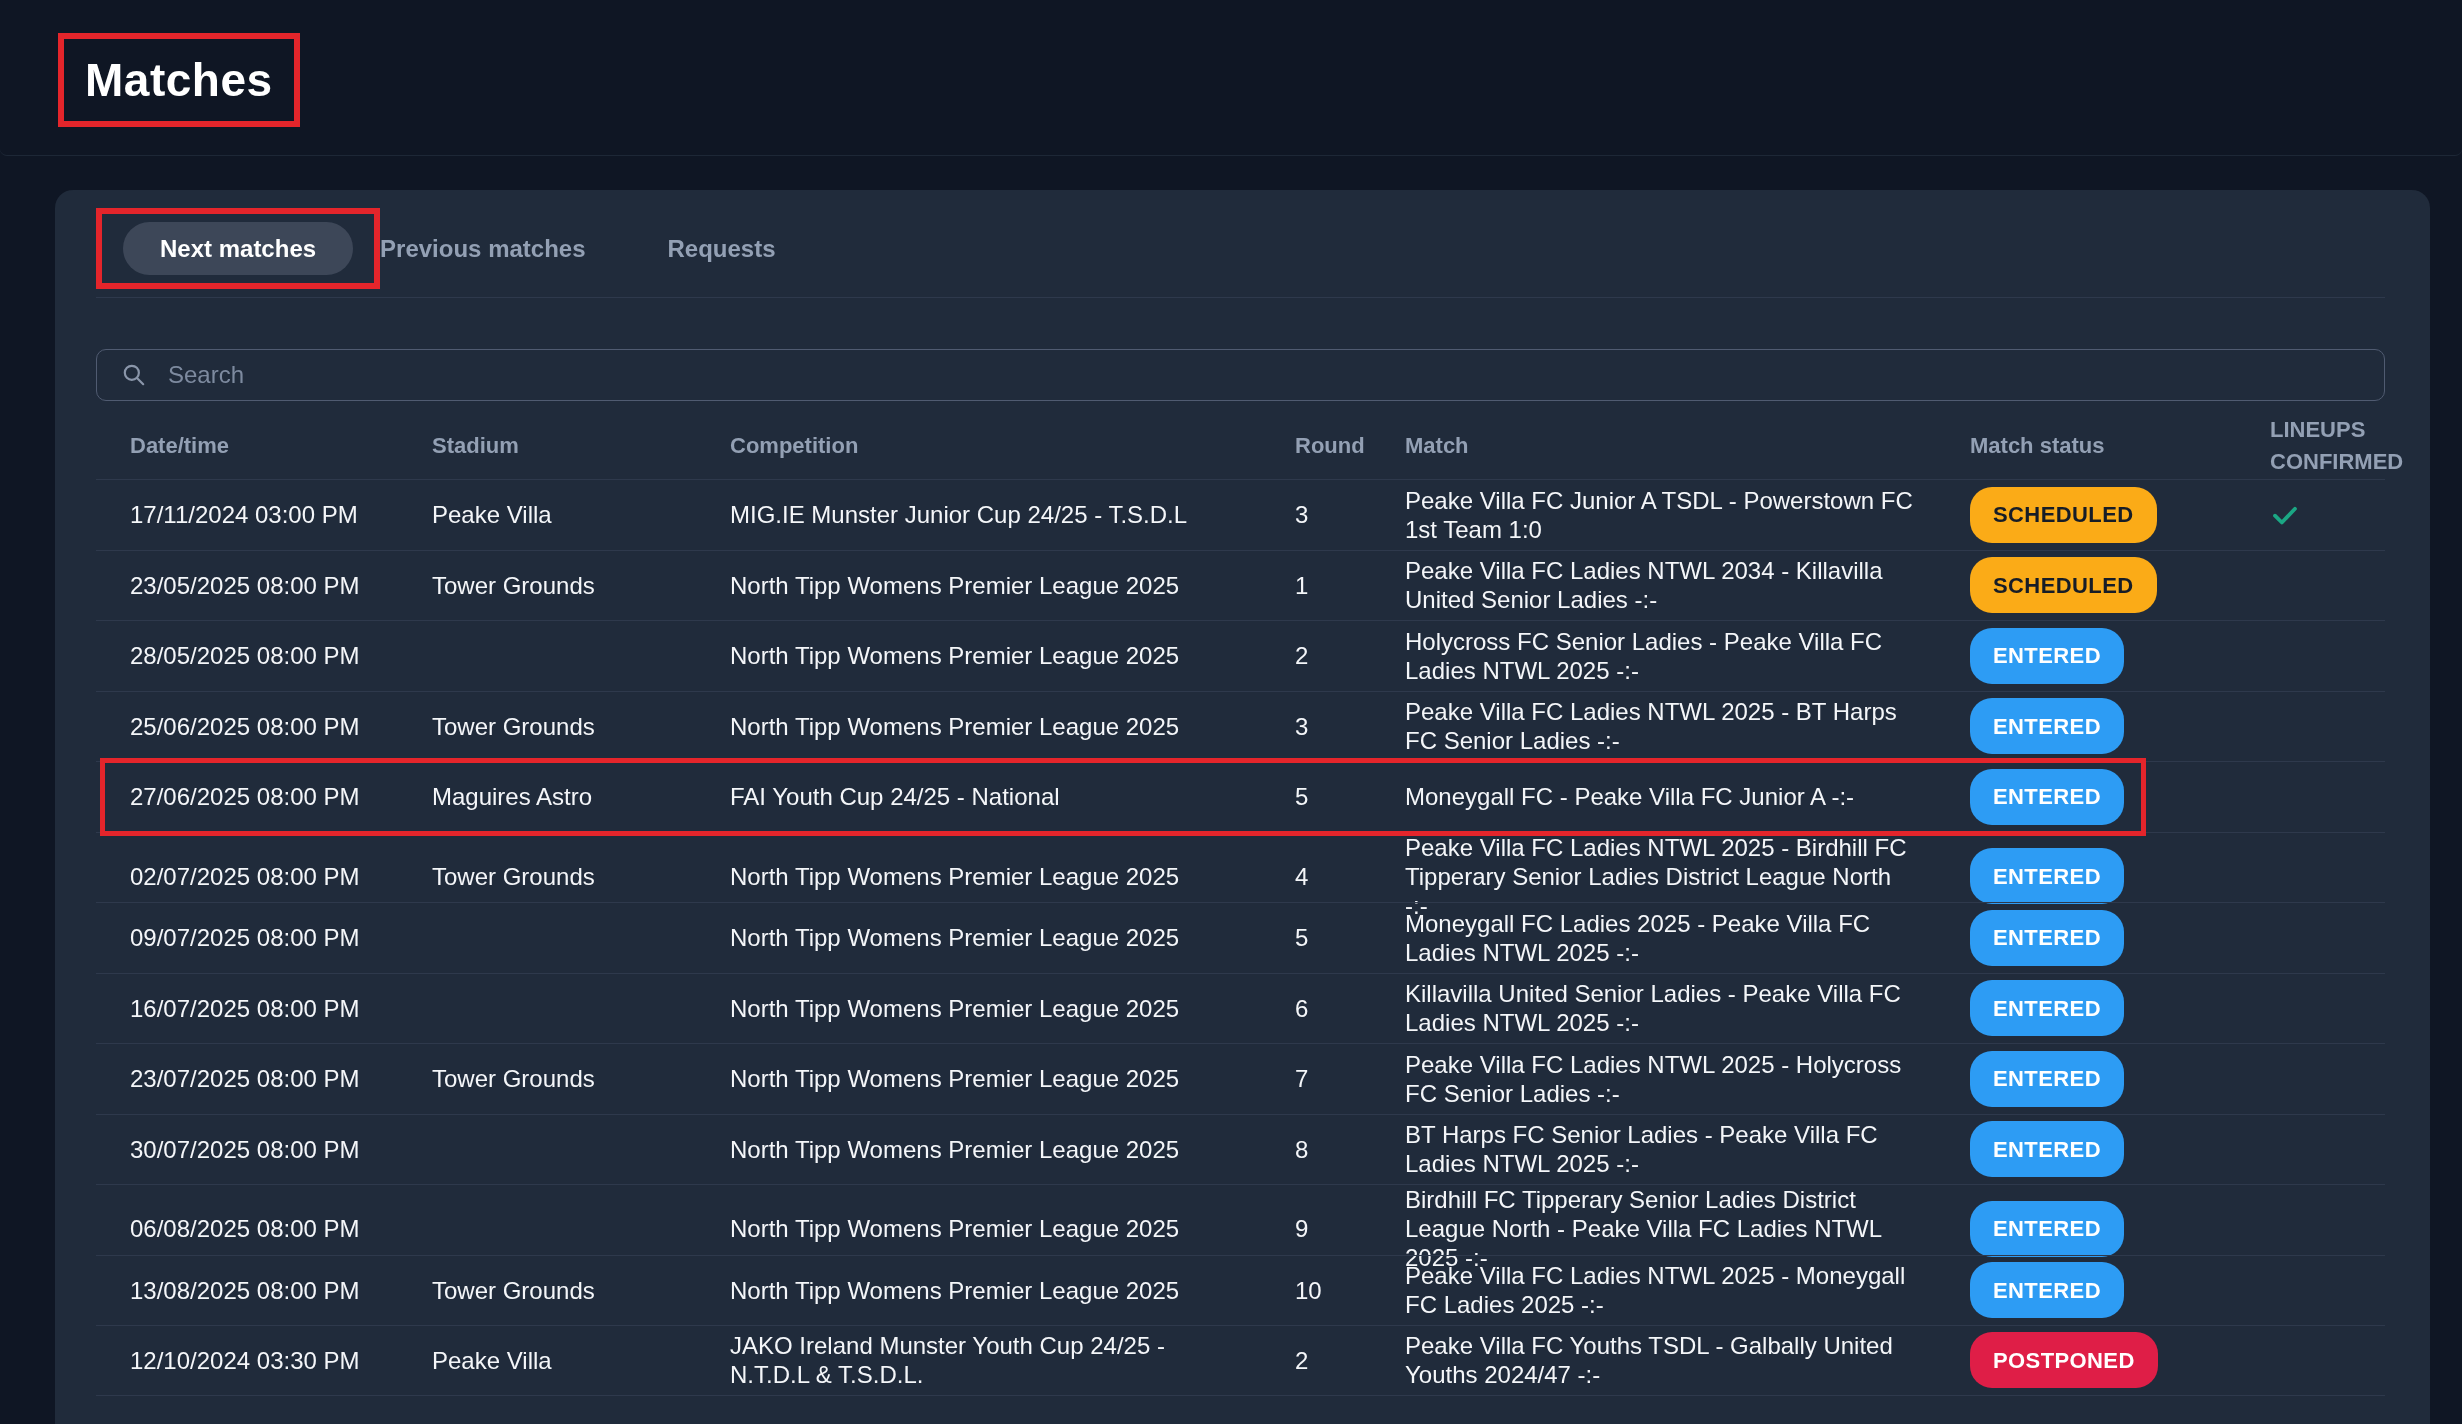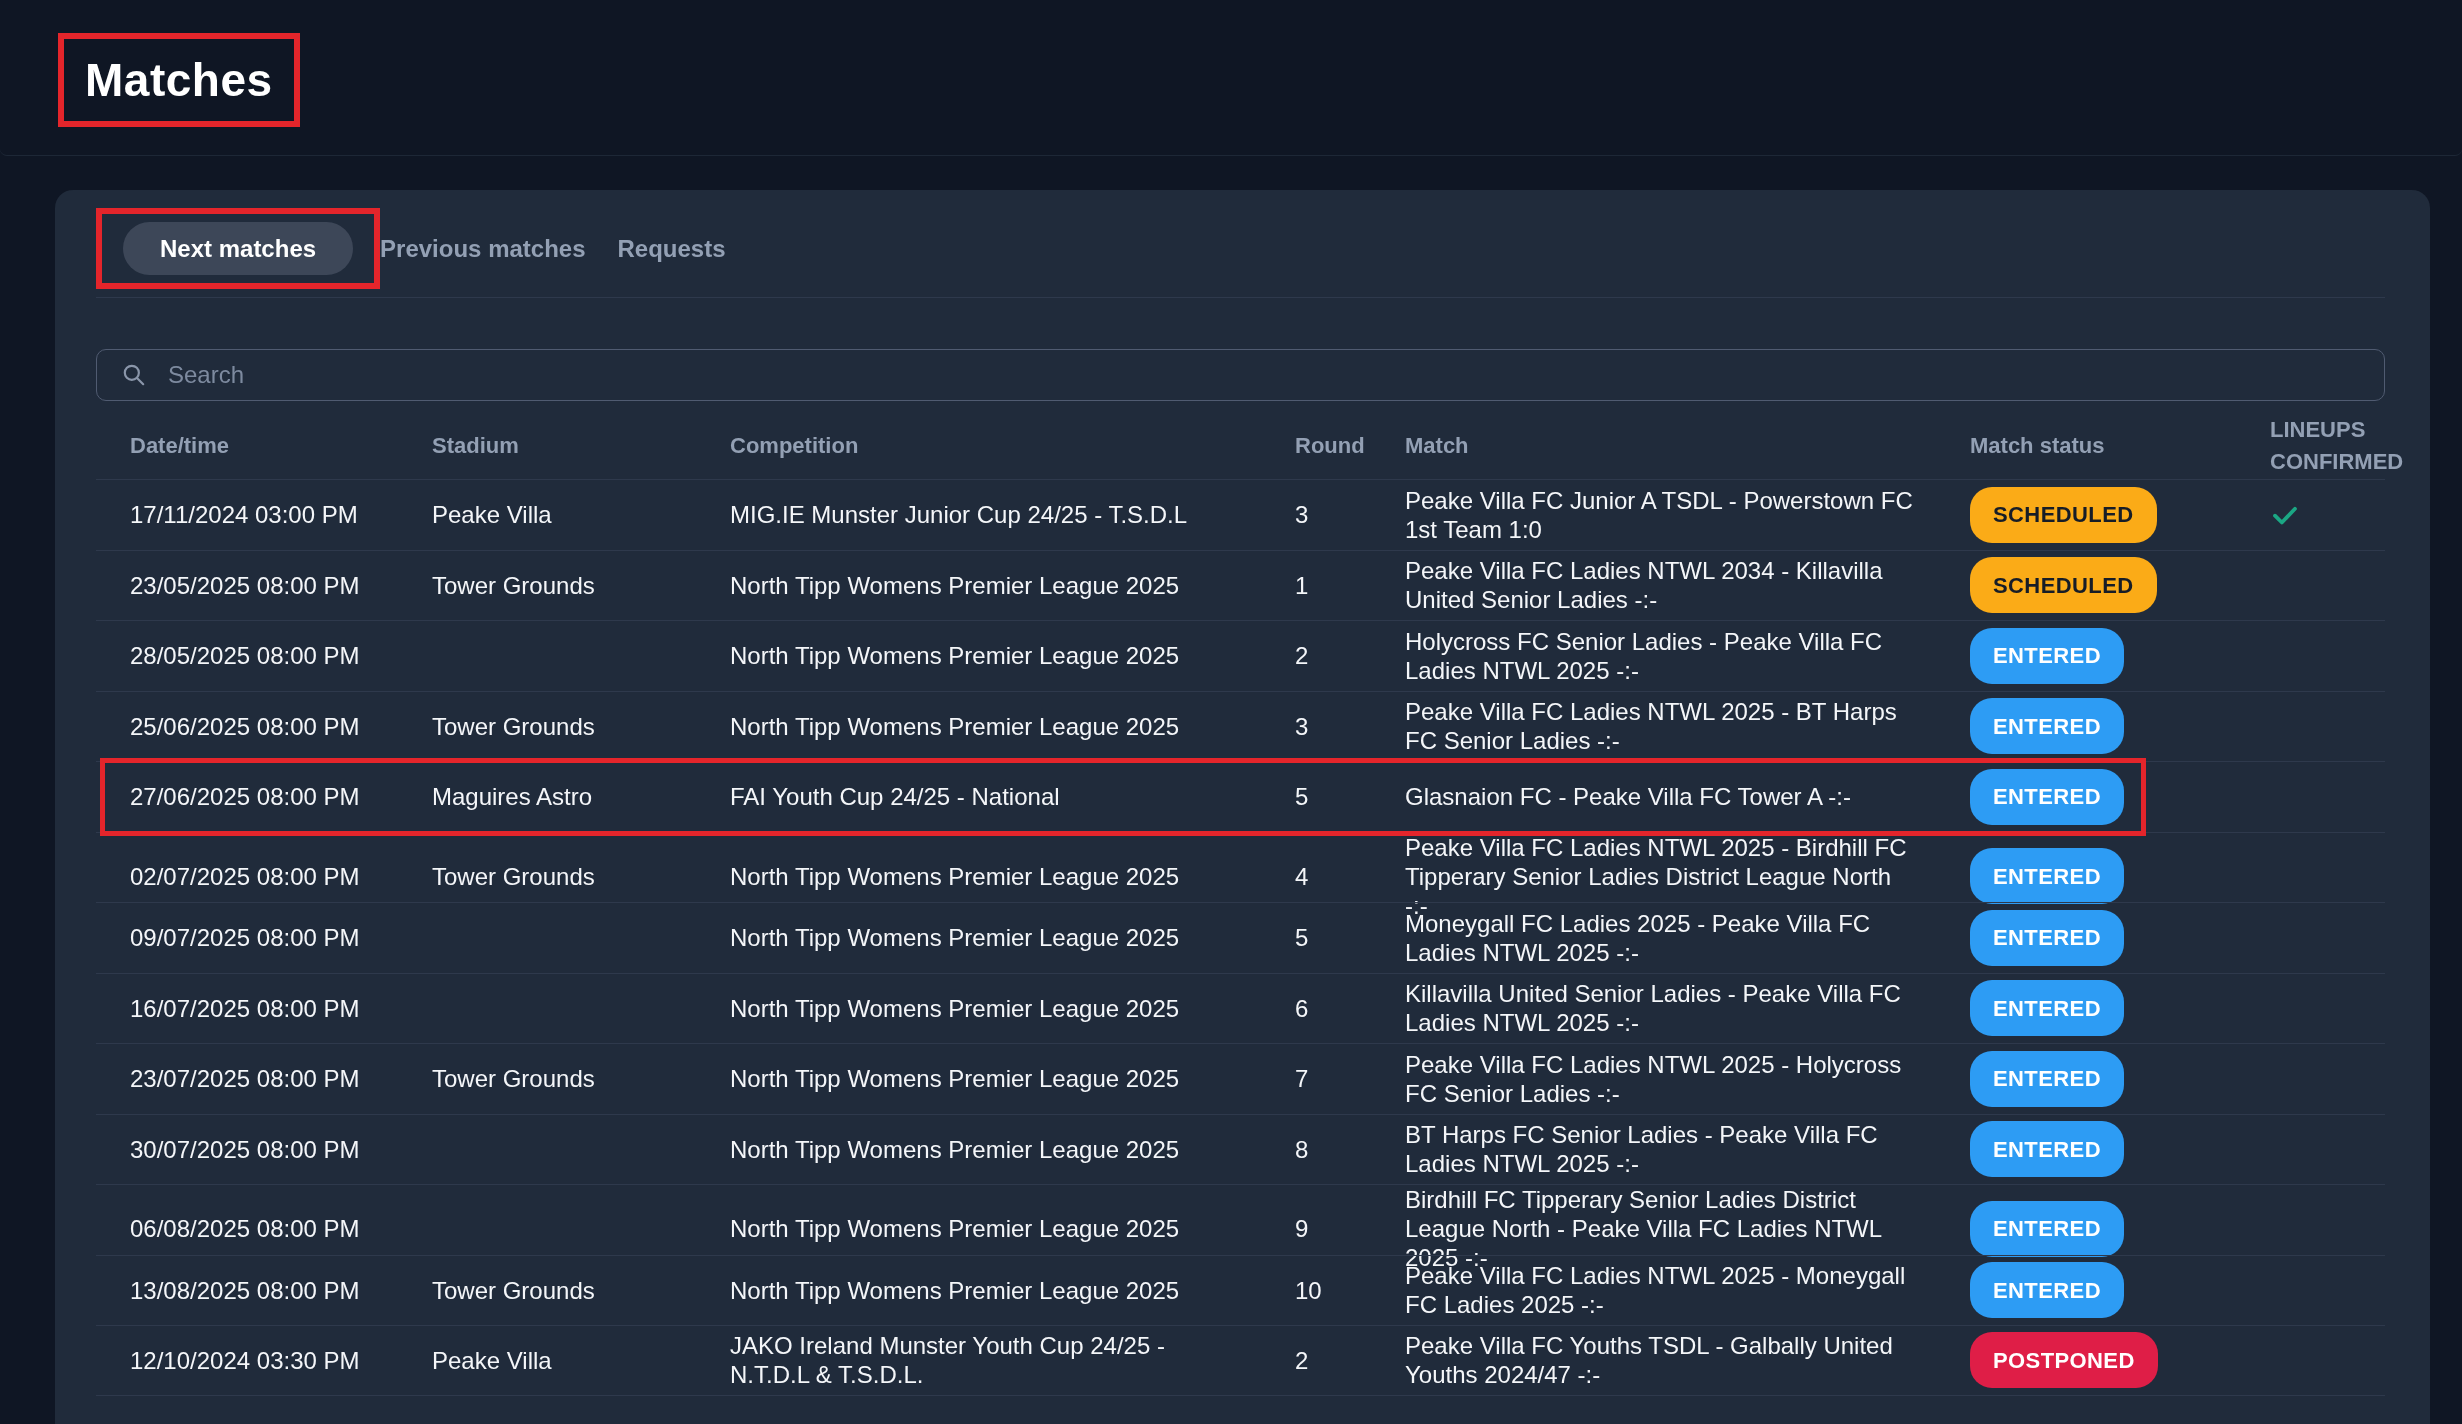--- a/index.html
+++ b/index.html
@@ -29,21 +29,21 @@
   .tabs-row{display:flex;align-items:center;}
   .tab-annot{padding:8px 21px;}
   .tab{
     background:none;border:none;font-family:inherit;font-size:24px;font-weight:600;
     color:var(--text-muted);cursor:pointer;line-height:1;
   }
   .tab--active{
     background:var(--tab-pill-bg);color:#fff;border-radius:999px;
     height:53px;padding:0 37px;display:inline-flex;align-items:center;
   }
-  .tab+.tab{margin-left:32px;}
+  .tab+.tab{margin-left:82px;}
   .tabs-row .tab-annot+.tab{}
   .tabs-divider{height:1px;background:var(--divider);margin-top:8px;}
   
   .search-box{
     margin-top:51px;height:52px;border:1px solid var(--input-border);border-radius:10px;
     display:flex;align-items:center;padding:0 24px;gap:21px;
   }
   .search-box input{
     flex:1;background:transparent;border:none;outline:none;font-family:inherit;
     font-size:24px;color:var(--text-primary);
@@ -168,21 +168,21 @@
     </div>
     <div>
       
     </div>
   </div>
         <div class="trow">
     <div class="cell-dim">27/06/2025 08:00 PM</div>
     <div class="cell-dim">Maguires Astro</div>
     <div class="cell-dim">FAI Youth Cup 24/25 - National</div>
     <div class="cell-dim">5</div>
-    <div class="cell-dim">Glasnaion FC - Peake Villa FC Tower A -:-</div>
+    <div class="cell-dim">Moneygall FC - Peake Villa FC Junior A -:-</div>
     <div>
       <span class="badge badge--entered">ENTERED</span>
     </div>
     <div>
       
     </div>
   <div class="row-highlight"></div>
         </div>
         <div class="trow">
     <div class="cell-dim">02/07/2025 08:00 PM</div>

